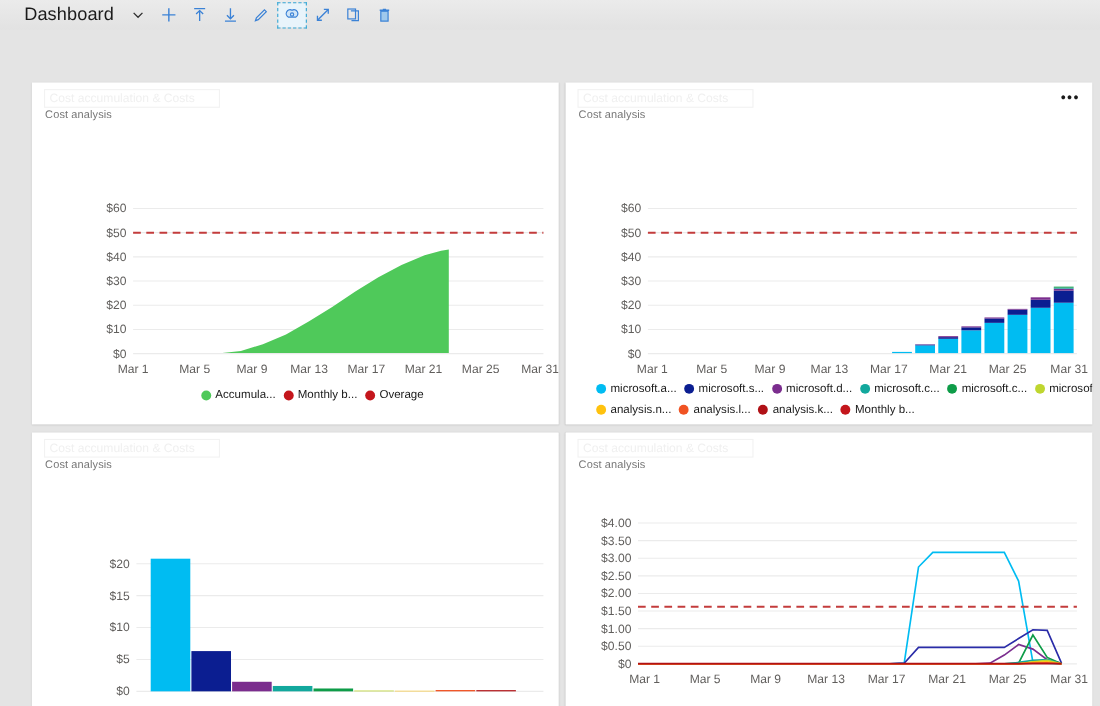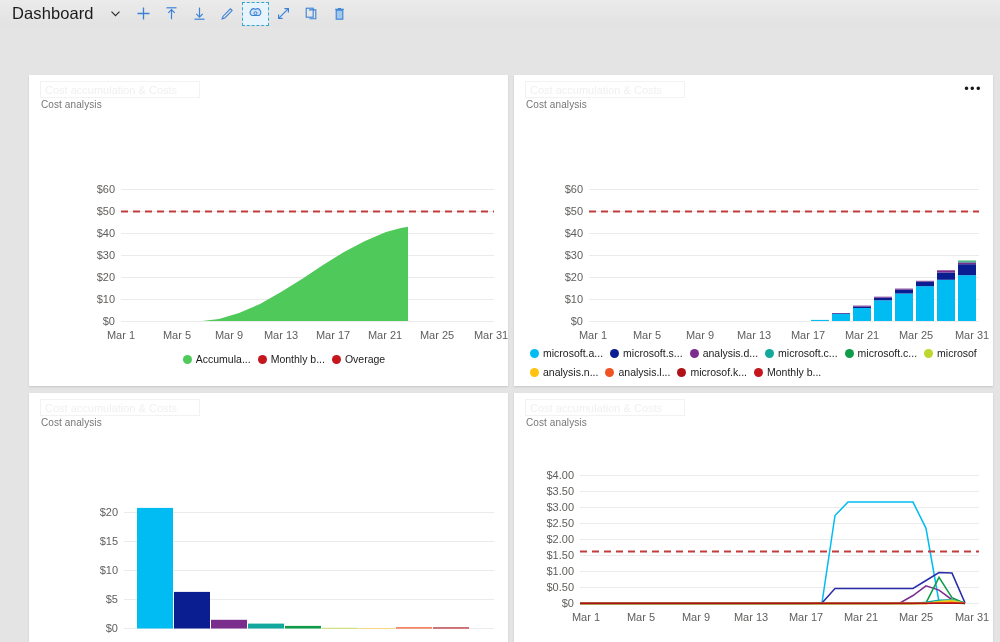--- a/index.html
+++ b/index.html
@@ -7,21 +7,21 @@
     width: 1000px; height: 642px;
     background: #e4e4e4;
     font-family: "Liberation Sans", sans-serif;
     overflow: hidden;
   }
   
   #toolbar {
     height: 27px;
     background: linear-gradient(to bottom,#ebebeb,#e2e2e2);
     display: flex; align-items: center;
-    padding-left: 12px;
+    padding-left: 22px;
     box-sizing: border-box;
     text-align: center;
   }
   #dash-title {
     font-size: 16.5px;
     color: #1b1b1b;
     letter-spacing: .1px;
     margin-right: 9px;
     white-space: nowrap;
   }
@@ -75,21 +75,21 @@
     width: 20px; height: 16px;
     display:flex; align-items:center; justify-content:center;
     letter-spacing:1.3px; font-size: 13px; color:#1b1b1b;
     line-height: 6px;
   }
   .plot { position: absolute; left: 0; top: 36px; width: 479px; height: 228px; }
   .plot.small { height: 212px; }
   .legend {
     position: absolute; left: 0; width: 517px;
     display: flex; flex-wrap: wrap;
-    padding: 0 16px; box-sizing: border-box;
+    padding: 0 28px; box-sizing: border-box;
     overflow: hidden;
   }
   .legend.one-row { justify-content: center; }
   .leg-item {
     display: flex; align-items: center;
     margin-right: 7px; margin-bottom: 7px;
     white-space: nowrap;
   }
   .leg-dot {
     width: 9px; height: 9px; border-radius: 50%;
@@ -288,21 +288,21 @@
       <div class="leg-item">
           <span class="leg-dot" style="background:#00bcf2"></span>
           <span class="leg-txt">microsoft.a...</span>
         </div>
       <div class="leg-item">
           <span class="leg-dot" style="background:#0b1e91"></span>
           <span class="leg-txt">microsoft.s...</span>
         </div>
       <div class="leg-item">
           <span class="leg-dot" style="background:#7b2d8e"></span>
-          <span class="leg-txt">analysis.d...</span>
+          <span class="leg-txt">microsoft.d...</span>
         </div>
       <div class="leg-item">
           <span class="leg-dot" style="background:#12a89d"></span>
           <span class="leg-txt">microsoft.c...</span>
         </div>
       <div class="leg-item">
           <span class="leg-dot" style="background:#0e9c48"></span>
           <span class="leg-txt">microsoft.c...</span>
         </div>
       <div class="leg-item">
@@ -312,21 +312,21 @@
       <div class="leg-item">
           <span class="leg-dot" style="background:#ffc20e"></span>
           <span class="leg-txt">analysis.n...</span>
         </div>
       <div class="leg-item">
           <span class="leg-dot" style="background:#f05323"></span>
           <span class="leg-txt">analysis.l...</span>
         </div>
       <div class="leg-item">
           <span class="leg-dot" style="background:#b01116"></span>
-          <span class="leg-txt">microsof.k...</span>
+          <span class="leg-txt">analysis.k...</span>
         </div>
       <div class="leg-item">
           <span class="leg-dot" style="background:#c4161c"></span>
           <span class="leg-txt">Monthly b...</span>
         </div>
     </div>
   </div>
 
   <div class="card" id="card-bl">
     <div class="card-title-ghost">Cost accumulation &amp; Costs</div>

